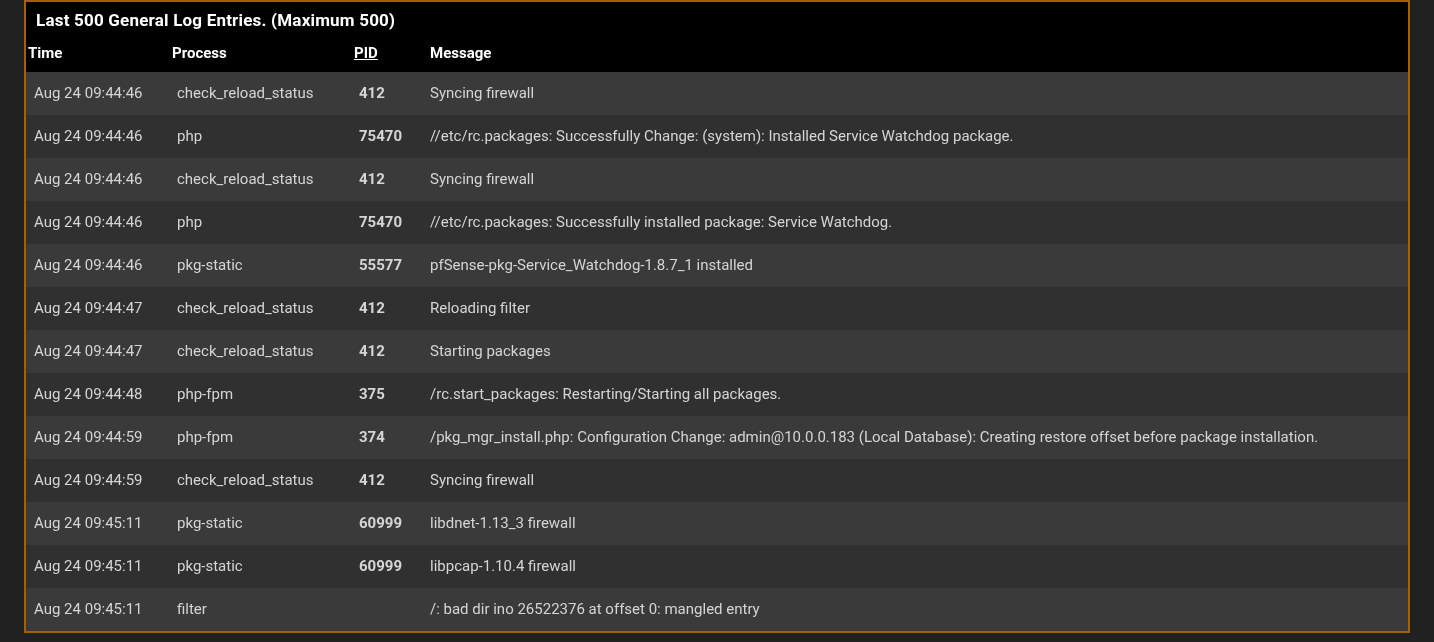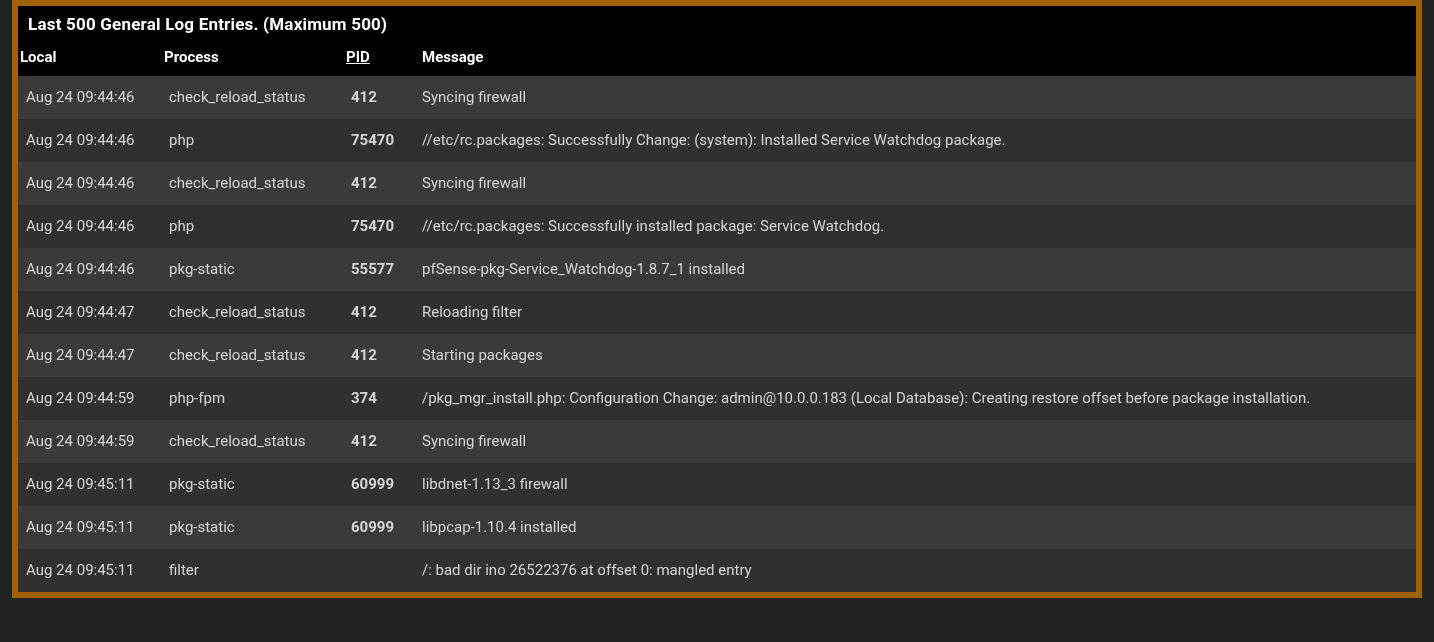--- a/index.html
+++ b/index.html
@@ -4,22 +4,22 @@
 <style>
   * { box-sizing: border-box; margin: 0; padding: 0; }
   body {
     background: #212121;
     color: #d8d8d8;
     font-family: -apple-system, BlinkMacSystemFont, "Segoe UI", Roboto, "Helvetica Neue", Arial, sans-serif;
     font-size: 15px;
     width: 1434px;
   }
   .panel {
-    margin: 0 12px;
-    border: 6px solid #a16207;
+    margin: 0 24px;
+    border: 2px solid #a16207;
   }
   .panel-header {
     background: #000;
     padding: 8px 10px 6px 10px;
   }
   .panel-title {
     color: #fff;
     font-weight: 700;
     font-size: 17px;
     letter-spacing: 0.2px;
@@ -61,21 +61,21 @@
 </head>
 <body>
 
 <div class="panel">
   <div class="panel-header">
     <span class="panel-title">Last 500 General Log Entries. (Maximum 500)</span>
   </div>
   <table>
     <thead>
       <tr>
-        <th class="col-time">Local</th>
+        <th class="col-time">Time</th>
         <th class="col-process">Process</th>
         <th class="col-pid">PID</th>
         <th class="col-message">Message</th>
       </tr>
     </thead>
     <tbody id="log-tbody">
         <tr>
           <td class="col-time">Aug 24 09:44:46</td>
           <td class="col-process">check_reload_status</td>
           <td class="col-pid">412</td>
@@ -111,20 +111,26 @@
           <td class="col-pid">412</td>
           <td class="col-message">Reloading filter</td>
         </tr>
         <tr>
           <td class="col-time">Aug 24 09:44:47</td>
           <td class="col-process">check_reload_status</td>
           <td class="col-pid">412</td>
           <td class="col-message">Starting packages</td>
         </tr>
         <tr>
+          <td class="col-time">Aug 24 09:44:48</td>
+          <td class="col-process">php-fpm</td>
+          <td class="col-pid">375</td>
+          <td class="col-message">/rc.start_packages: Restarting/Starting all packages.</td>
+        </tr>
+        <tr>
           <td class="col-time">Aug 24 09:44:59</td>
           <td class="col-process">php-fpm</td>
           <td class="col-pid">374</td>
           <td class="col-message">/pkg_mgr_install.php: Configuration Change: admin@10.0.0.183 (Local Database): Creating restore offset before package installation.</td>
         </tr>
         <tr>
           <td class="col-time">Aug 24 09:44:59</td>
           <td class="col-process">check_reload_status</td>
           <td class="col-pid">412</td>
           <td class="col-message">Syncing firewall</td>
@@ -132,21 +138,21 @@
         <tr>
           <td class="col-time">Aug 24 09:45:11</td>
           <td class="col-process">pkg-static</td>
           <td class="col-pid">60999</td>
           <td class="col-message">libdnet-1.13_3 firewall</td>
         </tr>
         <tr>
           <td class="col-time">Aug 24 09:45:11</td>
           <td class="col-process">pkg-static</td>
           <td class="col-pid">60999</td>
-          <td class="col-message">libpcap-1.10.4 installed</td>
+          <td class="col-message">libpcap-1.10.4 firewall</td>
         </tr>
         <tr>
           <td class="col-time">Aug 24 09:45:11</td>
           <td class="col-process">filter</td>
           <td class="col-pid"></td>
           <td class="col-message">/: bad dir ino 26522376 at offset 0: mangled entry</td>
         </tr>
       </tbody>
   </table>
 </div>

